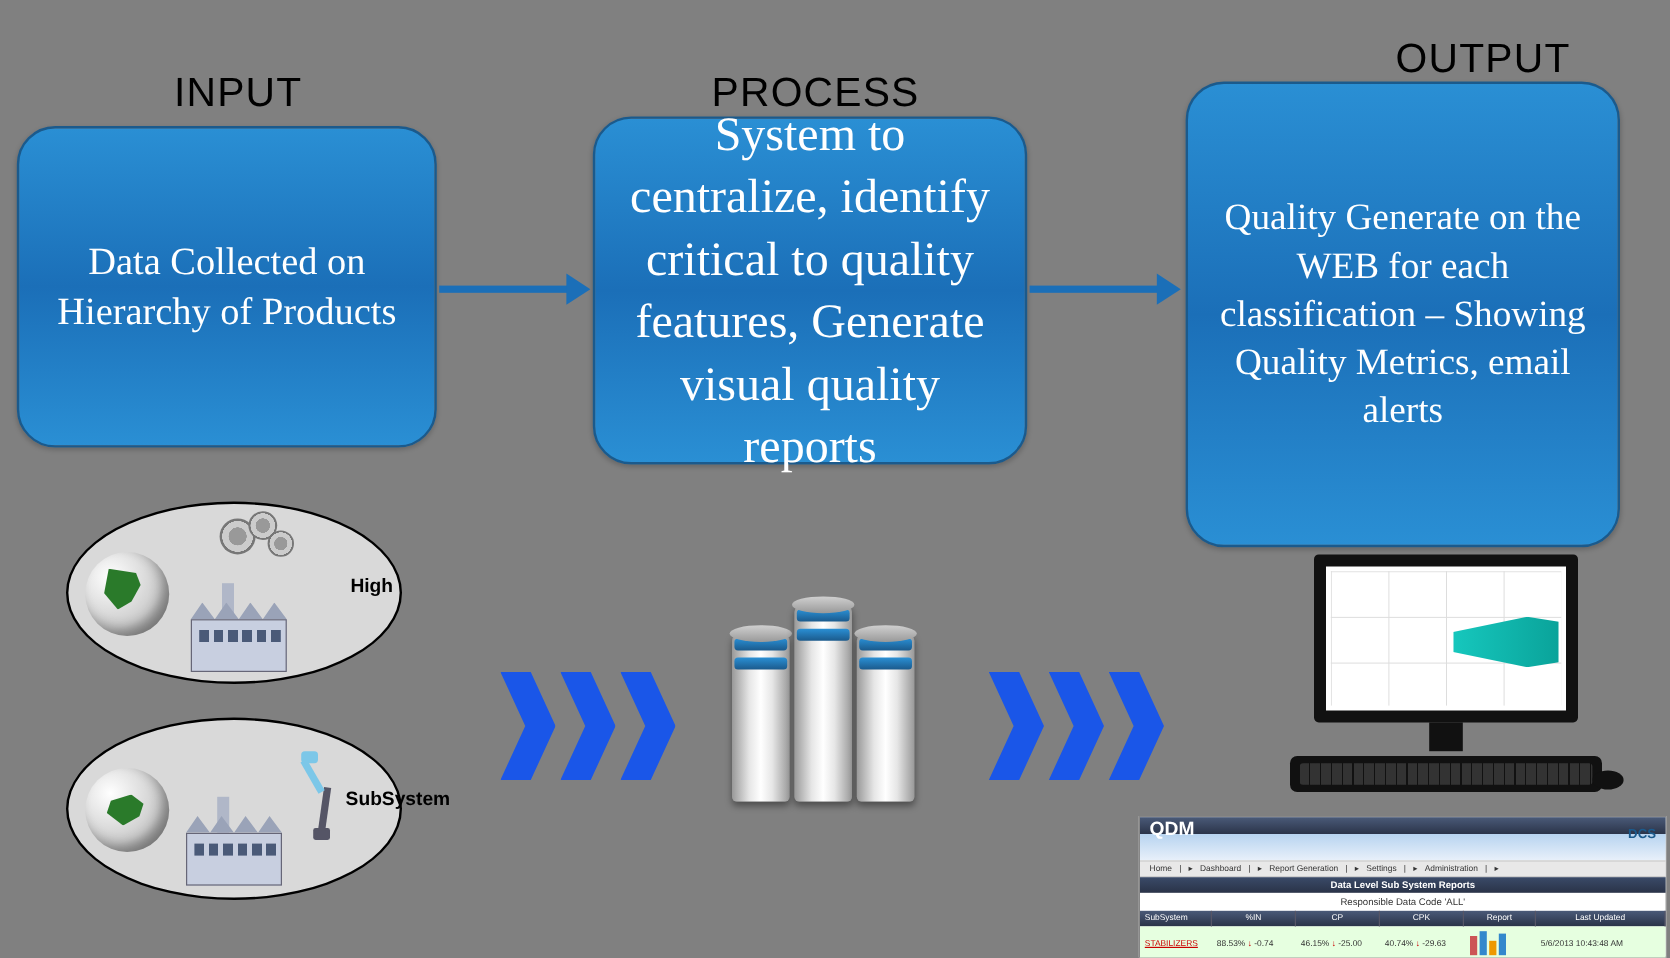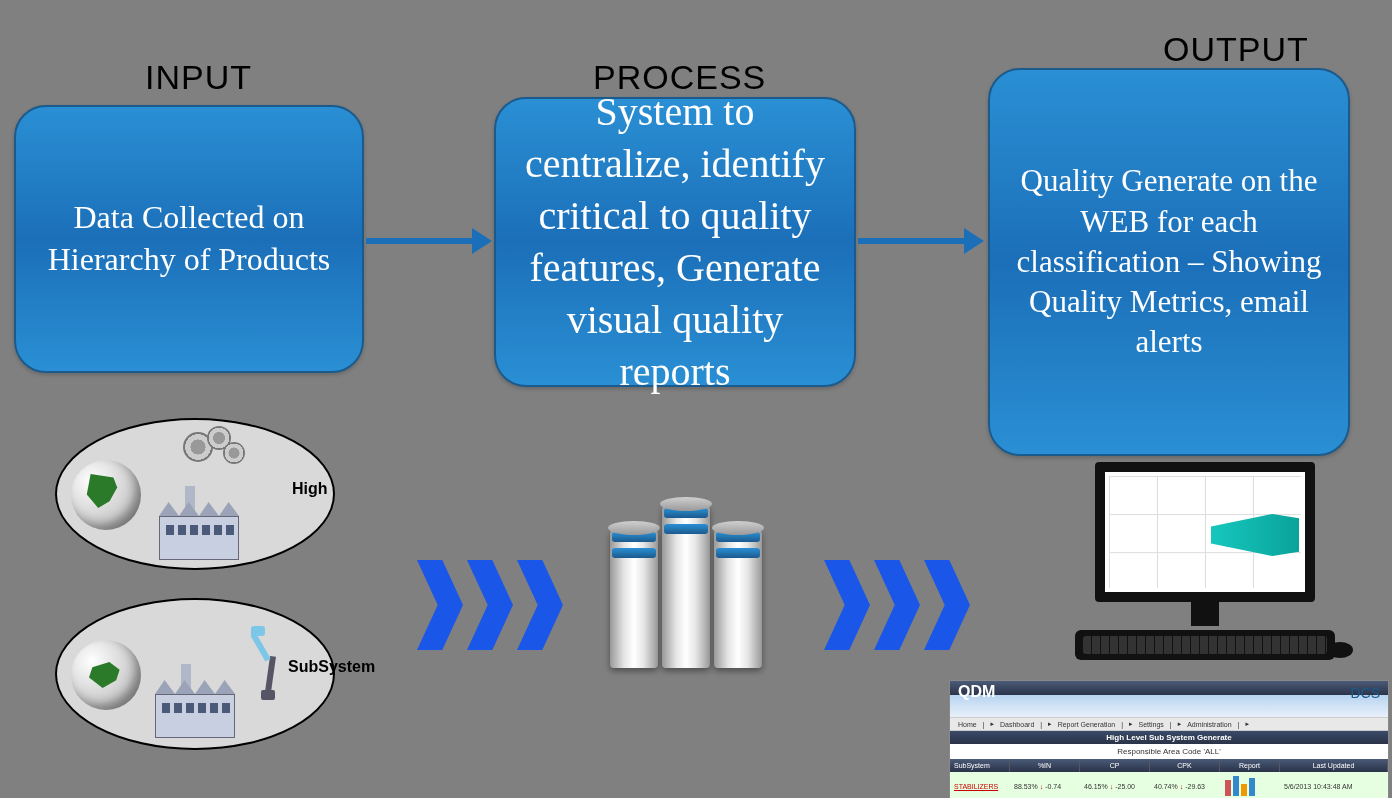--- a/index.html
+++ b/index.html
@@ -257,41 +257,41 @@
     <div class="screen-teal"></div>
   </div>
   <div class="stand"></div>
   <div class="keyboard"></div>
   <div class="mouse" style="right:-18px;bottom:2px;"></div>
 </div>
 
 <div class="dash" style="left:949px; top:680px; width:440px; height:118px;">
   <div class="dash-header">
     <span style="color:#fff;font-weight:bold;font-size:16px;position:relative;top:-14px;">QDM</span>
-    <span style="font-weight:normal;font-size:14px;color:#1b5a8c;position:relative;top:-14px;">DCS</span>
+    <span style="font-weight:bold;font-size:11px;color:#1b5a8c;position:relative;top:-14px;">DCS</span>
   </div>
   <div class="dash-nav">
     <span>Home</span>
       <span>|</span>
       <span>▸</span>
     <span>Dashboard</span>
       <span>|</span>
       <span>▸</span>
     <span>Report Generation</span>
       <span>|</span>
       <span>▸</span>
     <span>Settings</span>
       <span>|</span>
       <span>▸</span>
     <span>Administration</span>
       <span>|</span>
       <span>▸</span>
   </div>
-  <div class="dash-title-bar">High Level Sub System Generate</div>
-  <div class="dash-sub">Responsible Area Code 'ALL'</div>
+  <div class="dash-title-bar">Data Level Sub System Reports</div>
+  <div class="dash-sub">Responsible Data Code 'ALL'</div>
   <div class="dash-table-head">
     <div style="width:60px;">SubSystem</div>
     <div style="width:70px;text-align:center;">%IN</div>
     <div style="width:70px;text-align:center;">CP</div>
     <div style="width:70px;text-align:center;">CPK</div>
     <div style="width:60px;text-align:center;">Report</div>
     <div style="flex:1;text-align:center;">Last Updated</div>
   </div>
   <div class="dash-row">
     <div style="width:60px;text-decoration:underline;color:#c00;">STABILIZERS</div>

